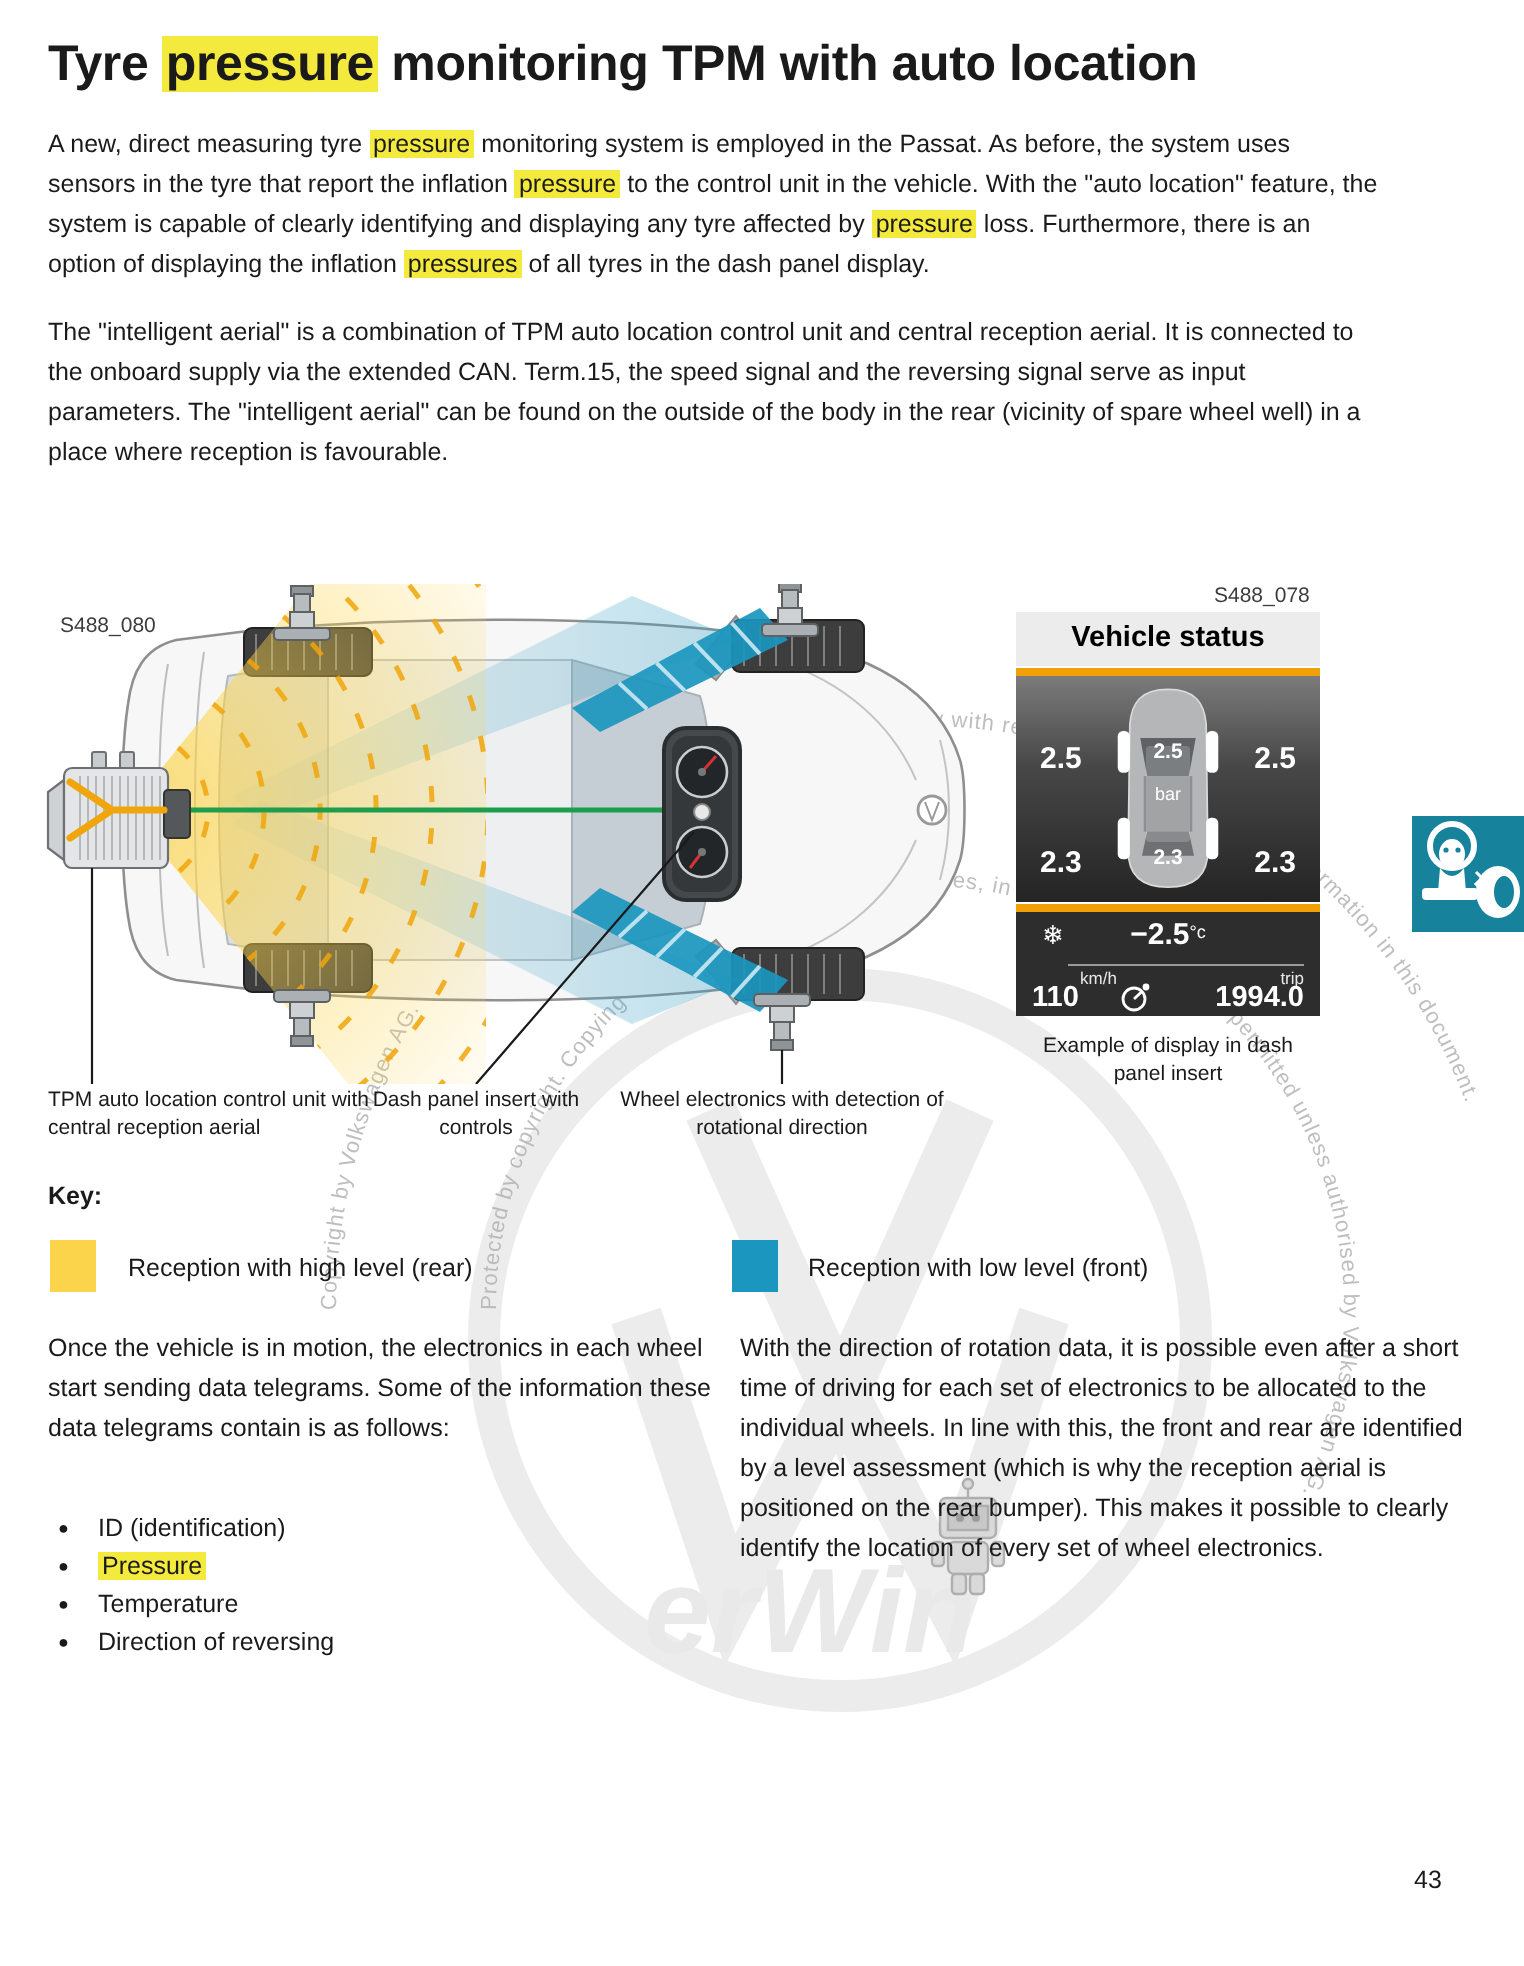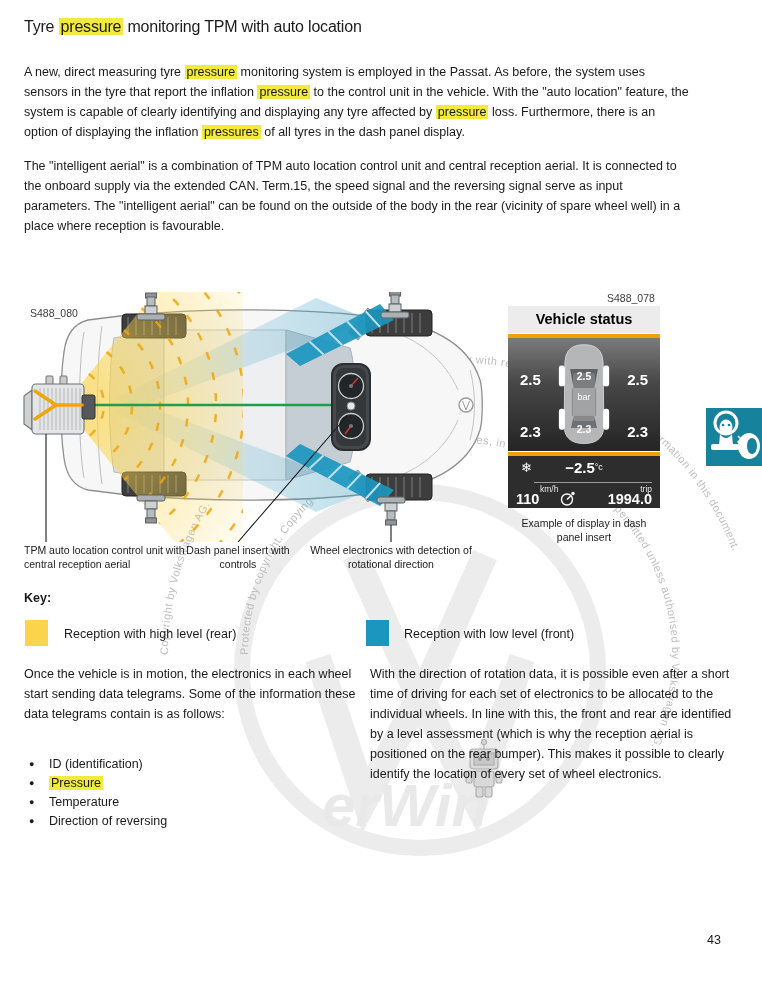--- a/index.html
+++ b/index.html
@@ -1,20 +1,20 @@
 <!DOCTYPE html>
 <html><head>
 <meta charset="utf-8">
 <style>
   html,body{margin:0;padding:0;background:#fff;}
   .page{position:relative;width:762px;height:983px;background:#fff;overflow:hidden;
         font-family:"Liberation Sans",sans-serif;color:#1a1a1a;}
   .wm{position:absolute;left:0;top:0;z-index:0;}
   .content{position:absolute;left:0;top:0;width:762px;height:983px;z-index:1;}
-  h1.title{position:absolute;left:24px;top:18px;margin:0;font-size:16px;font-weight:normal;letter-spacing:-0.2px;text-align:center;}
+  h1.title{position:absolute;left:24px;top:18px;margin:0;font-size:25px;font-weight:bold;letter-spacing:-0.2px;text-align:center;}
   .hl{background:#F4E93D;padding:0 2px;}
   .para{position:absolute;margin:0;font-size:12.5px;line-height:20px;width:668px;left:24px;}
   .p1{top:62px;}
   .p2{top:156px;}
   .figcode{position:absolute;font-size:10.5px;color:#3c3c3c;}
   .code-left{left:30px;top:307px;}
   .code-right{left:607px;top:292px;}
   .carsvg{position:absolute;left:18px;top:292px;width:475px;height:250px;}
   .figlabel{position:absolute;top:544px;font-size:10.5px;line-height:13.5px;color:#1a1a1a;}
   .fl1{left:24px;width:172px;}

